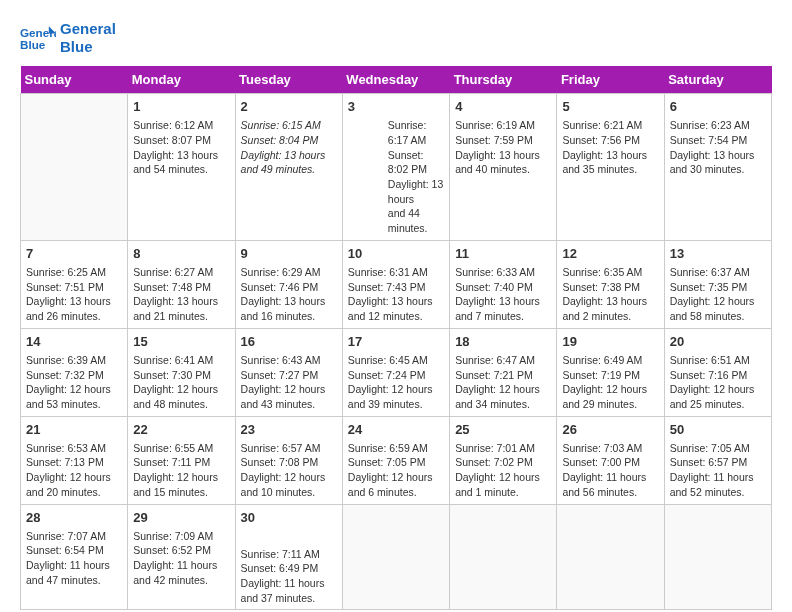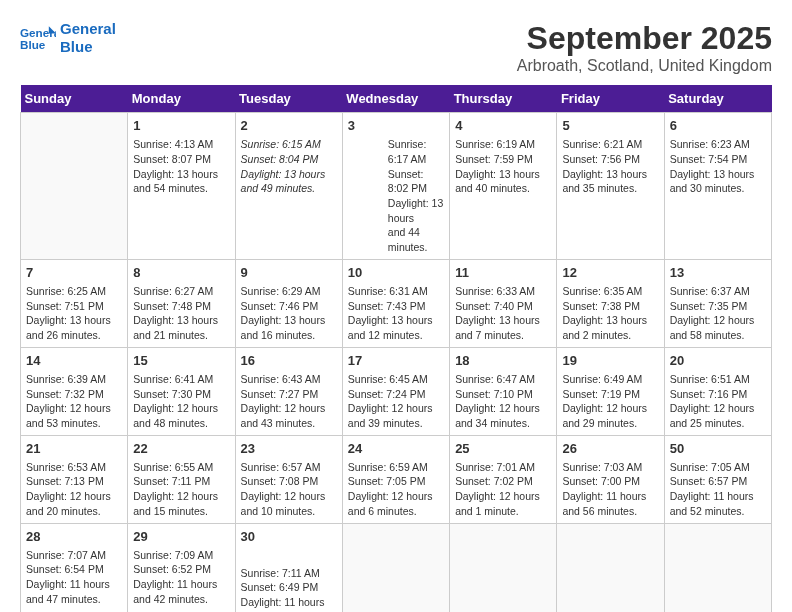--- a/index.html
+++ b/index.html
@@ -37,21 +37,21 @@
       font-size: 16px;
       font-weight: normal;
       color: #555;
     }
     table {
       width: 100%;
       border-collapse: collapse;
       font-size: 11px;
     }
     th {
-      background-color: #4c1d95;
+      background-color: #a21caf;
       color: #fff;
       padding: 6px 4px;
       text-align: left;
       font-size: 13px;
       font-weight: bold;
     }
     td {
       border: 1px solid #ccc;
       padding: 4px 5px;
       vertical-align: top;
@@ -86,44 +86,40 @@
     <svg class="logo-icon" viewBox="0 0 40 30" xmlns="http://www.w3.org/2000/svg">
       <text x="0" y="14" font-size="13" font-weight="bold" fill="#1a6bbf">General</text>
       <text x="0" y="27" font-size="13" font-weight="bold" fill="#1a6bbf">Blue</text>
       <polygon points="32,2 40,10 32,10" fill="#1a6bbf"></polygon>
     </svg>
     <div style="display:flex;flex-direction:column;line-height:1.2;">
       <span style="font-size:15px;font-weight:bold;color:#1a6bbf;">General</span>
       <span style="font-size:15px;font-weight:bold;color:#1a6bbf;">Blue</span>
     </div>
   </div>
-  <div class="title-block">
-    <h1>September 2025</h1>
-    <h2>Arbroath, Scotland, United Kingdom</h2>
-  </div>
 </div>
 
 <table>
   <thead>
     <tr>
     <th>Sunday</th>
         <th>Monday</th>
         <th>Tuesday</th>
         <th>Wednesday</th>
         <th>Thursday</th>
         <th>Friday</th>
         <th>Saturday</th>
       </tr>
   </thead>
   <tbody id="calendar-body">
   <tr>
         <td class="empty-cell"></td>
         <td>
           <span class="day-number">1</span>
-          <div class="cell-content" style="white-space: pre-line;">Sunrise: 4:13 AM
+          <div class="cell-content" style="white-space: pre-line;">Sunrise: 6:12 AM
 Sunset: 8:07 PM
 Daylight: 13 hours
 and 54 minutes.</div>
         </td>
         <td>
           <span class="day-number">2</span>
           <div class="cell-content" style="white-space: pre-line; font-style: italic;">Sunrise: 6:15 AM
 Sunset: 8:04 PM
 Daylight: 13 hours
 and 49 minutes.</div>
@@ -233,21 +229,21 @@
         <td>
           <span class="day-number">17</span>
           <div class="cell-content" style="white-space: pre-line;">Sunrise: 6:45 AM
 Sunset: 7:24 PM
 Daylight: 12 hours
 and 39 minutes.</div>
         </td>
         <td>
           <span class="day-number">18</span>
           <div class="cell-content" style="white-space: pre-line;">Sunrise: 6:47 AM
-Sunset: 7:10 PM
+Sunset: 7:21 PM
 Daylight: 12 hours
 and 34 minutes.</div>
         </td>
         <td>
           <span class="day-number">19</span>
           <div class="cell-content" style="white-space: pre-line;">Sunrise: 6:49 AM
 Sunset: 7:19 PM
 Daylight: 12 hours
 and 29 minutes.</div>
         </td>

